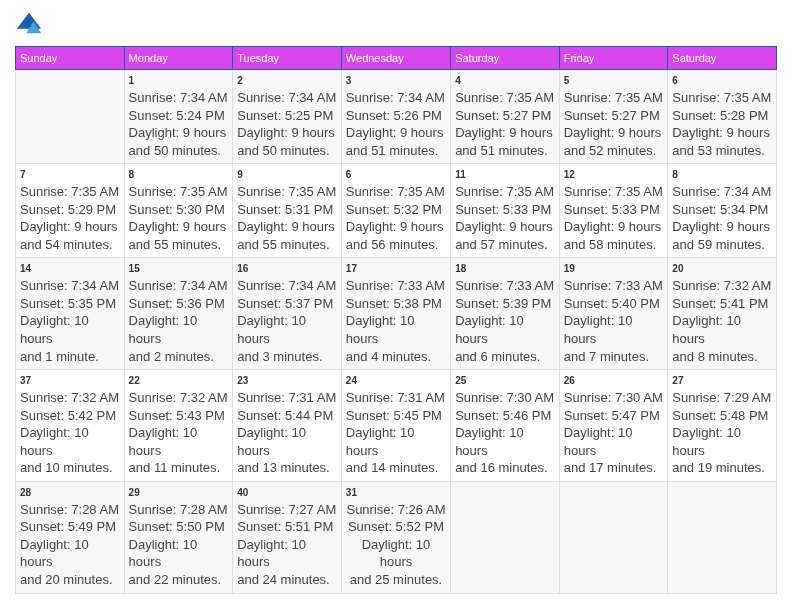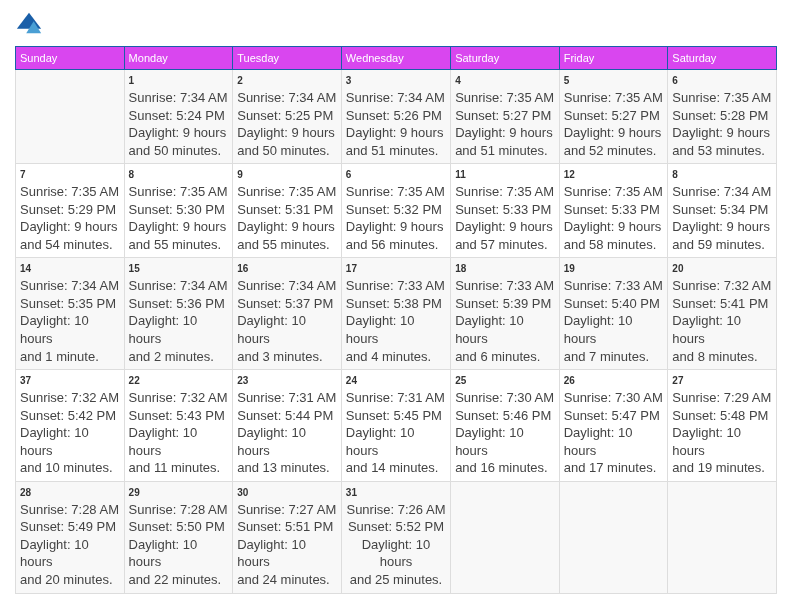--- a/index.html
+++ b/index.html
@@ -334,21 +334,21 @@
 and 20 minutes.</div>
           </td>
           <td>
             <span class="day-number">29</span>
             <div class="cell-content" style="white-space: pre-line;">Sunrise: 7:28 AM
 Sunset: 5:50 PM
 Daylight: 10 hours
 and 22 minutes.</div>
           </td>
           <td>
-            <span class="day-number">30</span>
+            <span class="day-number">40</span>
             <div class="cell-content" style="white-space: pre-line;">Sunrise: 7:27 AM
 Sunset: 5:51 PM
 Daylight: 10 hours
 and 24 minutes.</div>
           </td>
           <td>
             <span class="day-number">31</span>
             <div class="cell-content" style="white-space: pre-line; text-align: center;">Sunrise: 7:26 AM
 Sunset: 5:52 PM
 Daylight: 10 hours

